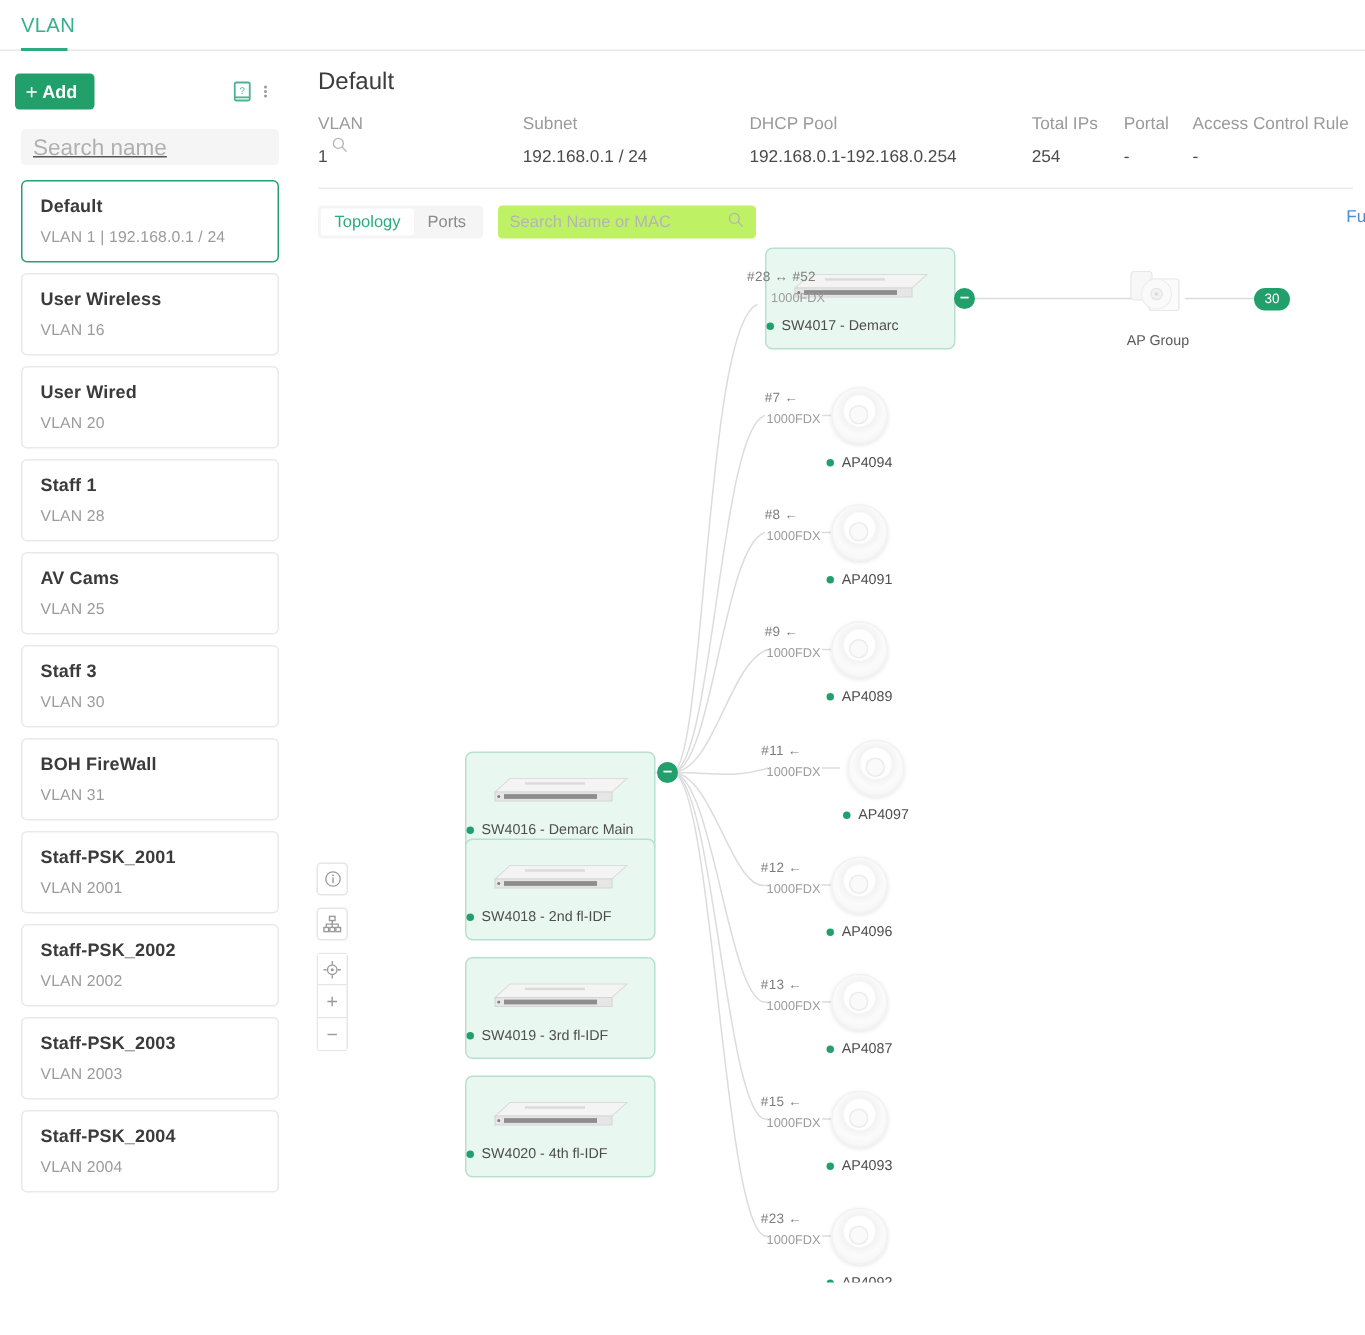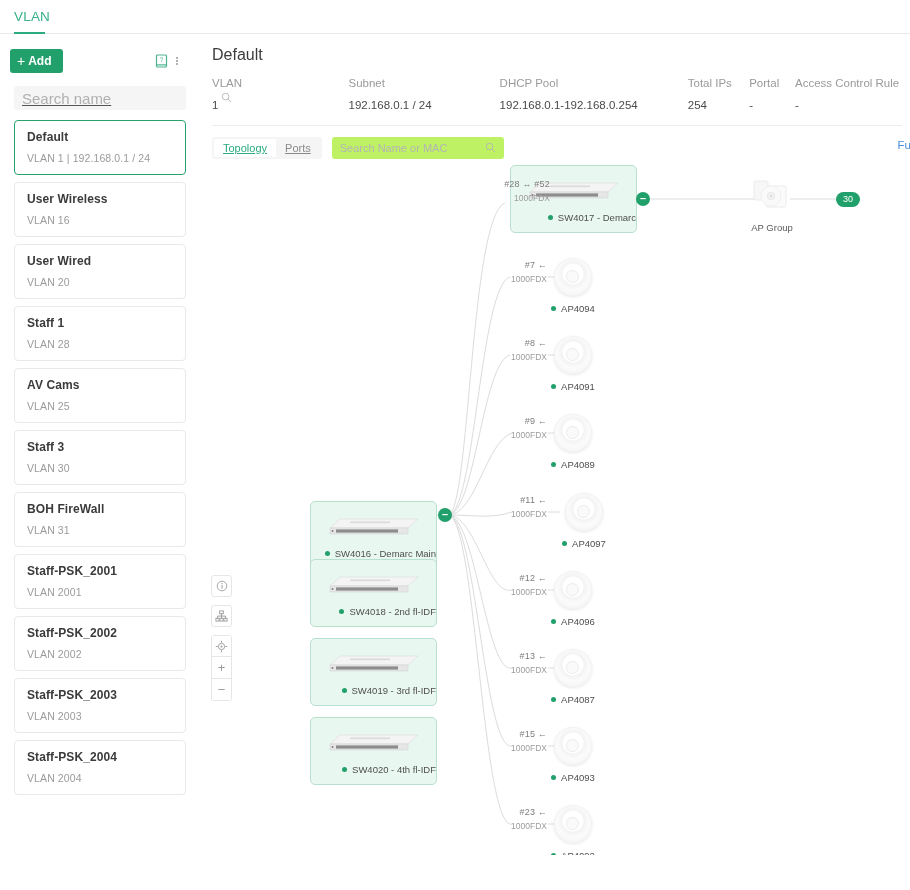--- a/index.html
+++ b/index.html
@@ -164,21 +164,20 @@
     padding: 2px;
     height: 22px;
   }
   .seg div {
     font-size: 11px;
     padding: 0 9px;
     line-height: 18px;
     border-radius: 2px;
     cursor: pointer;
     color: #8a8a8a;
-    text-decoration: underline;
   }
   .seg div.on { background: #fff; color: #2bab7f; }
   .search2 {
     margin-left: 10px;
     width: 172px; height: 22px;
     background: #bef264;
     border-radius: 3px;
     display: flex; align-items: center;
     padding: 0 8px;
   }
@@ -216,21 +215,21 @@
     text-align: center;
   }
   .sw-img {
     width: 92px; height: 23px;
     margin: 5px auto 10px auto;
     position: relative;
   }
   .sw-label {
     font-size: 9.5px;
     color: #4e4e4e;
-    display: flex; align-items: center; justify-content: flex-end;
+    display: flex; align-items: center; justify-content: flex-start;
     gap: 5px;
   }
   .dot-on { width: 5px; height: 5px; border-radius: 50%; background: #22a06b; display:inline-block;}
 
   .ap-node { position: absolute; text-align: center; width: 76px; }
   .ap-disc {
     width: 38px; height: 38px;
     border-radius: 50%;
     margin: 0 auto;
     background: radial-gradient(circle at 50% 42%, #ffffff 0%, #ffffff 34%, #f3f3f3 38%, #fbfbfb 55%, #f0f0f0 100%);
@@ -244,21 +243,21 @@
     box-shadow: inset 0 0 0 1px #ececec;
   }
   .ap-name {
     margin-top: 7px;
     font-size: 9.5px;
     color: #4e4e4e;
     display: flex; align-items: center; justify-content: center; gap: 5px;
   }
 
   .port-label { position: absolute; text-align: right; }
-  .port-label .p1 { font-size: 9px; color: #7d7d7d; letter-spacing:.2px; white-space: nowrap;}
+  .port-label .p1 { font-size: 9px; color: #7d7d7d; letter-spacing:.2px; white-space: nowrap; text-align: center;}
   .port-label .p2 { font-size: 8.5px; color: #9c9c9c; margin-top: 4px; white-space: nowrap;}
 
   .collapse-btn {
     position: absolute;
     width: 14px; height: 14px;
     border-radius: 50%;
     background: #22a06b;
     color: #fff;
     font-size: 11px;
     line-height: 12px;

